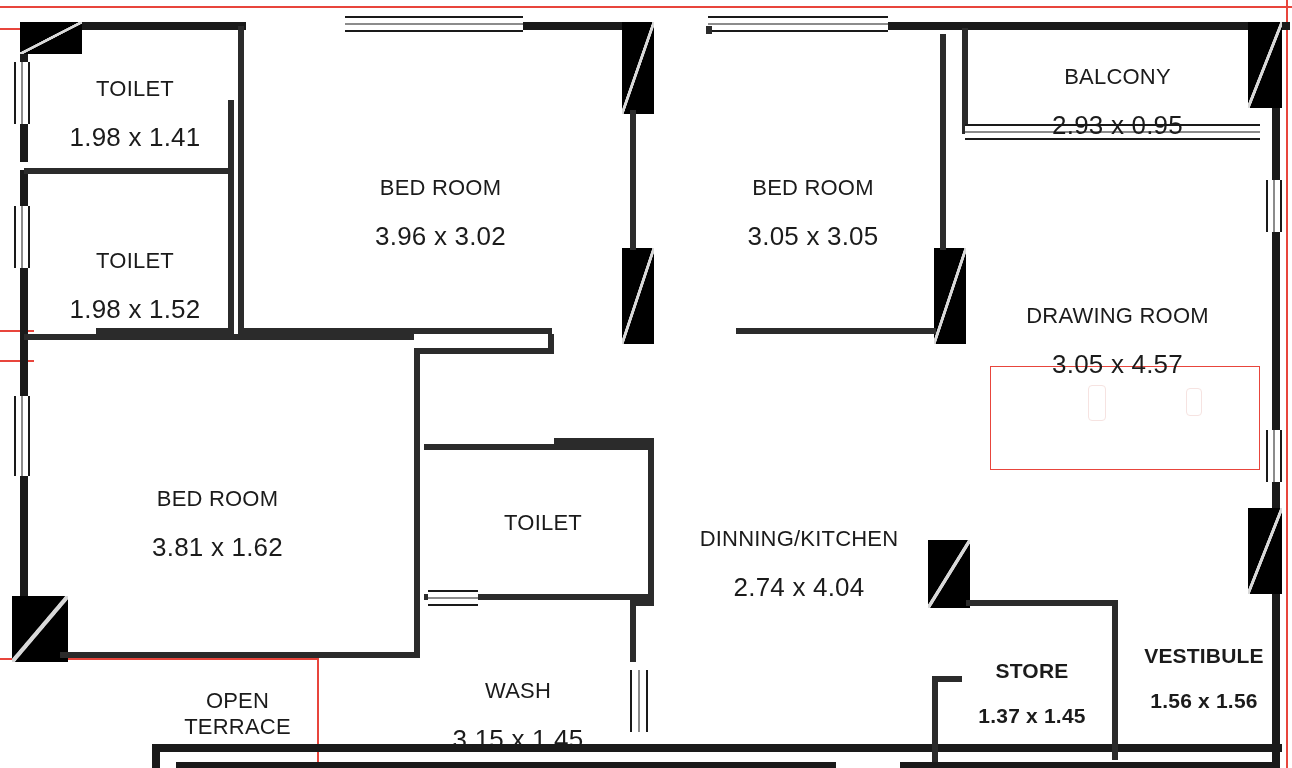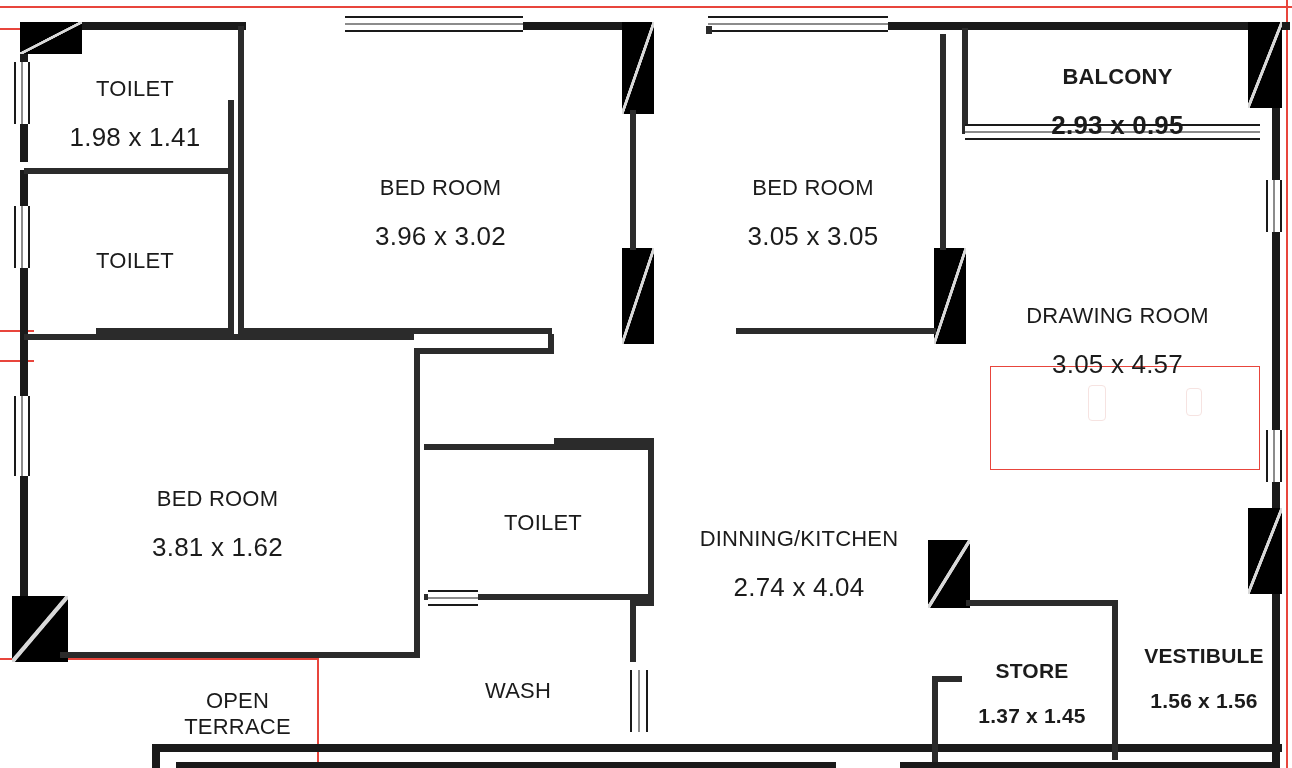--- a/index.html
+++ b/index.html
@@ -191,33 +191,34 @@
   <div class="sofa-hint" style="left:1088px; top:385px; width:16px; height:34px;"></div>
   <div class="sofa-hint" style="left:1186px; top:388px; width:14px; height:26px;"></div>
 
   <div class="room-label" style="left:30px; top:56px; width:210px;">
     <span class="name">TOILET</span>
     <span class="dim">1.98 x 1.41</span>
   </div>
 
   <div class="room-label" style="left:30px; top:228px; width:210px;">
     <span class="name">TOILET</span>
+    <span class="dim">1.98 x 1.52</span>
   </div>
 
   <div class="room-label" style="left:318px; top:155px; width:245px;">
     <span class="name">BED ROOM</span>
     <span class="dim">3.96 x 3.02</span>
   </div>
 
   <div class="room-label" style="left:693px; top:155px; width:240px;">
     <span class="name">BED ROOM</span>
     <span class="dim">3.05 x 3.05</span>
   </div>
 
-  <div class="room-label" style="left:995px; top:44px; width:245px;font-weight:bold;">
+  <div class="room-label" style="left:995px; top:44px; width:245px;">
     <span class="name">BALCONY</span>
     <span class="dim">2.93 x 0.95</span>
   </div>
 
   <div class="room-label" style="left:980px; top:283px; width:275px;">
     <span class="name">DRAWING ROOM</span>
     <span class="dim">3.05 x 4.57</span>
   </div>
 
   <div class="room-label" style="left:95px; top:466px; width:245px;">
@@ -239,20 +240,21 @@
     <span class="dim">1.37 x 1.45</span>
   </div>
 
   <div class="room-label small" style="left:1124px; top:623px; width:160px;font-weight:bold;">
     <span class="name">VESTIBULE</span>
     <span class="dim">1.56 x 1.56</span>
   </div>
 
   <div class="room-label" style="left:424px; top:658px; width:188px;">
     <span class="name">WASH</span>
+    <span class="dim">3.15 x 1.45</span>
   </div>
 
   <div class="room-label" style="left:160px; top:668px; width:155px;">
     <span class="name">OPEN
 TERRACE</span>
     <span class="dim"></span>
   </div>
 
 </div>
 

